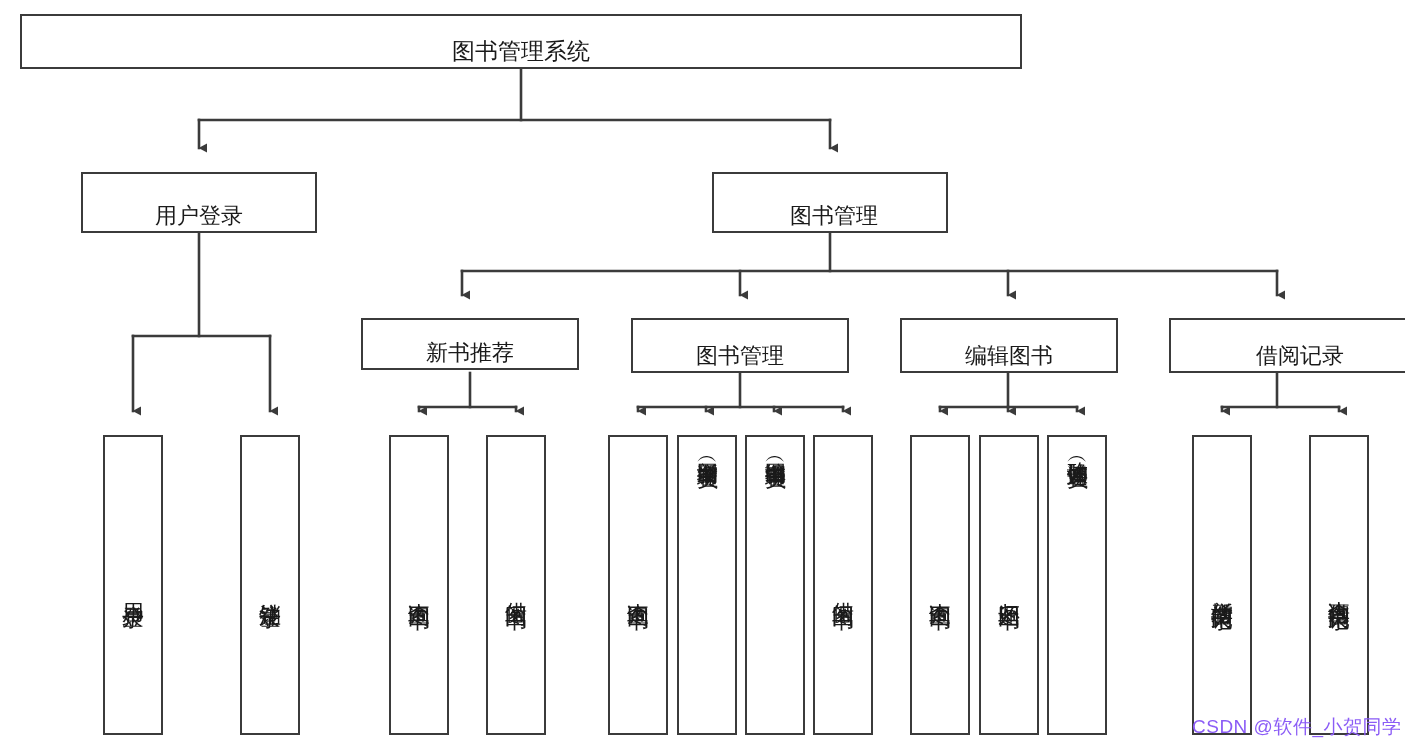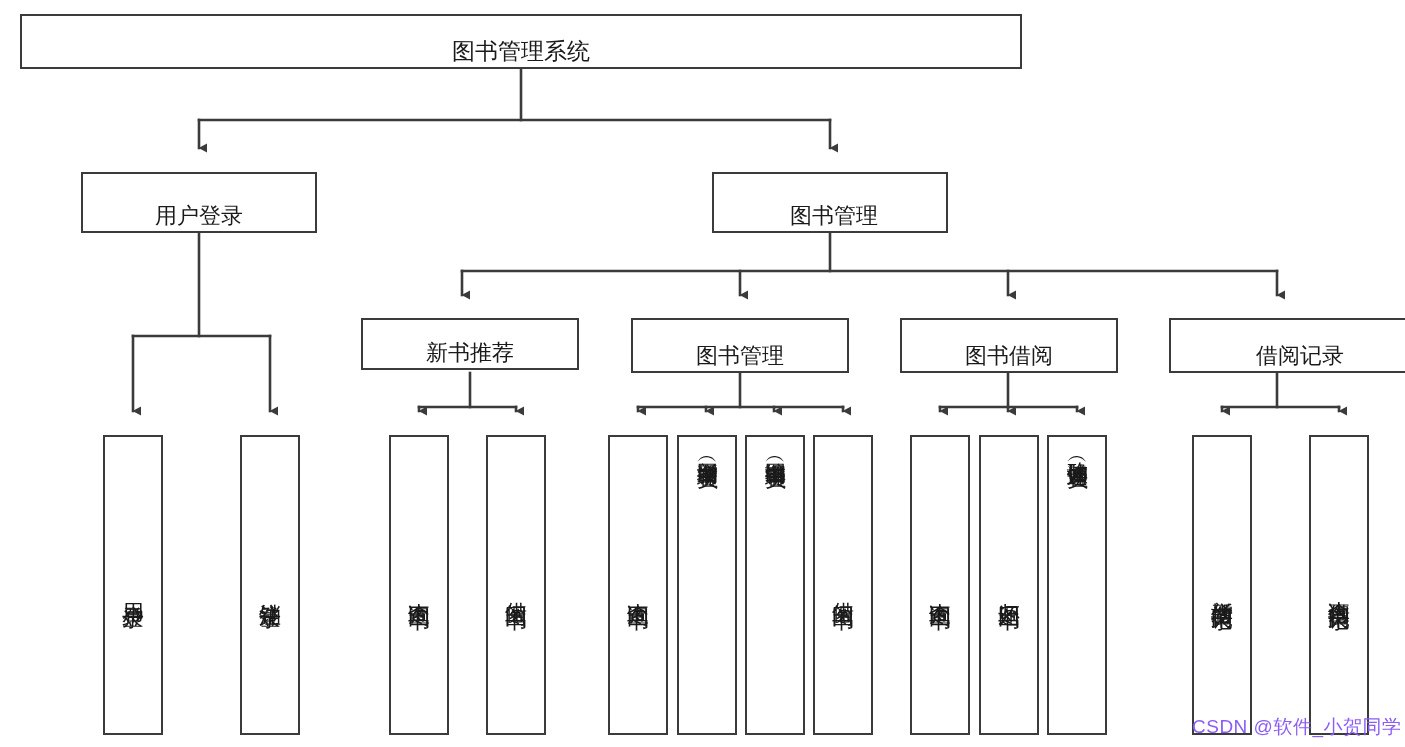--- a/index.html
+++ b/index.html
@@ -142,21 +142,21 @@
 
   <div class="node-box level-1" style="left:361px; top:318px; width:218px; height:52px;">
     <span>新书推荐</span>
   </div>
 
   <div class="node-box level-1" style="left:631px; top:318px; width:218px; height:55px;">
     <span>图书管理</span>
   </div>
 
   <div class="node-box level-1" style="left:900px; top:318px; width:218px; height:55px;">
-    <span>图书借阅</span>
+    <span>编辑图书</span>
   </div>
 
   <div class="node-box level-1" style="left:1169px; top:318px; width:262px; height:55px;">
     <span>借阅记录</span>
   </div>
 
   <div class="node-box leaf" style="left:103px; top:435px; width:60px; height:300px;">
     <div class="leaf-inner-wrap">
       <span class="leaf-label">用户登录</span>
     </div>

